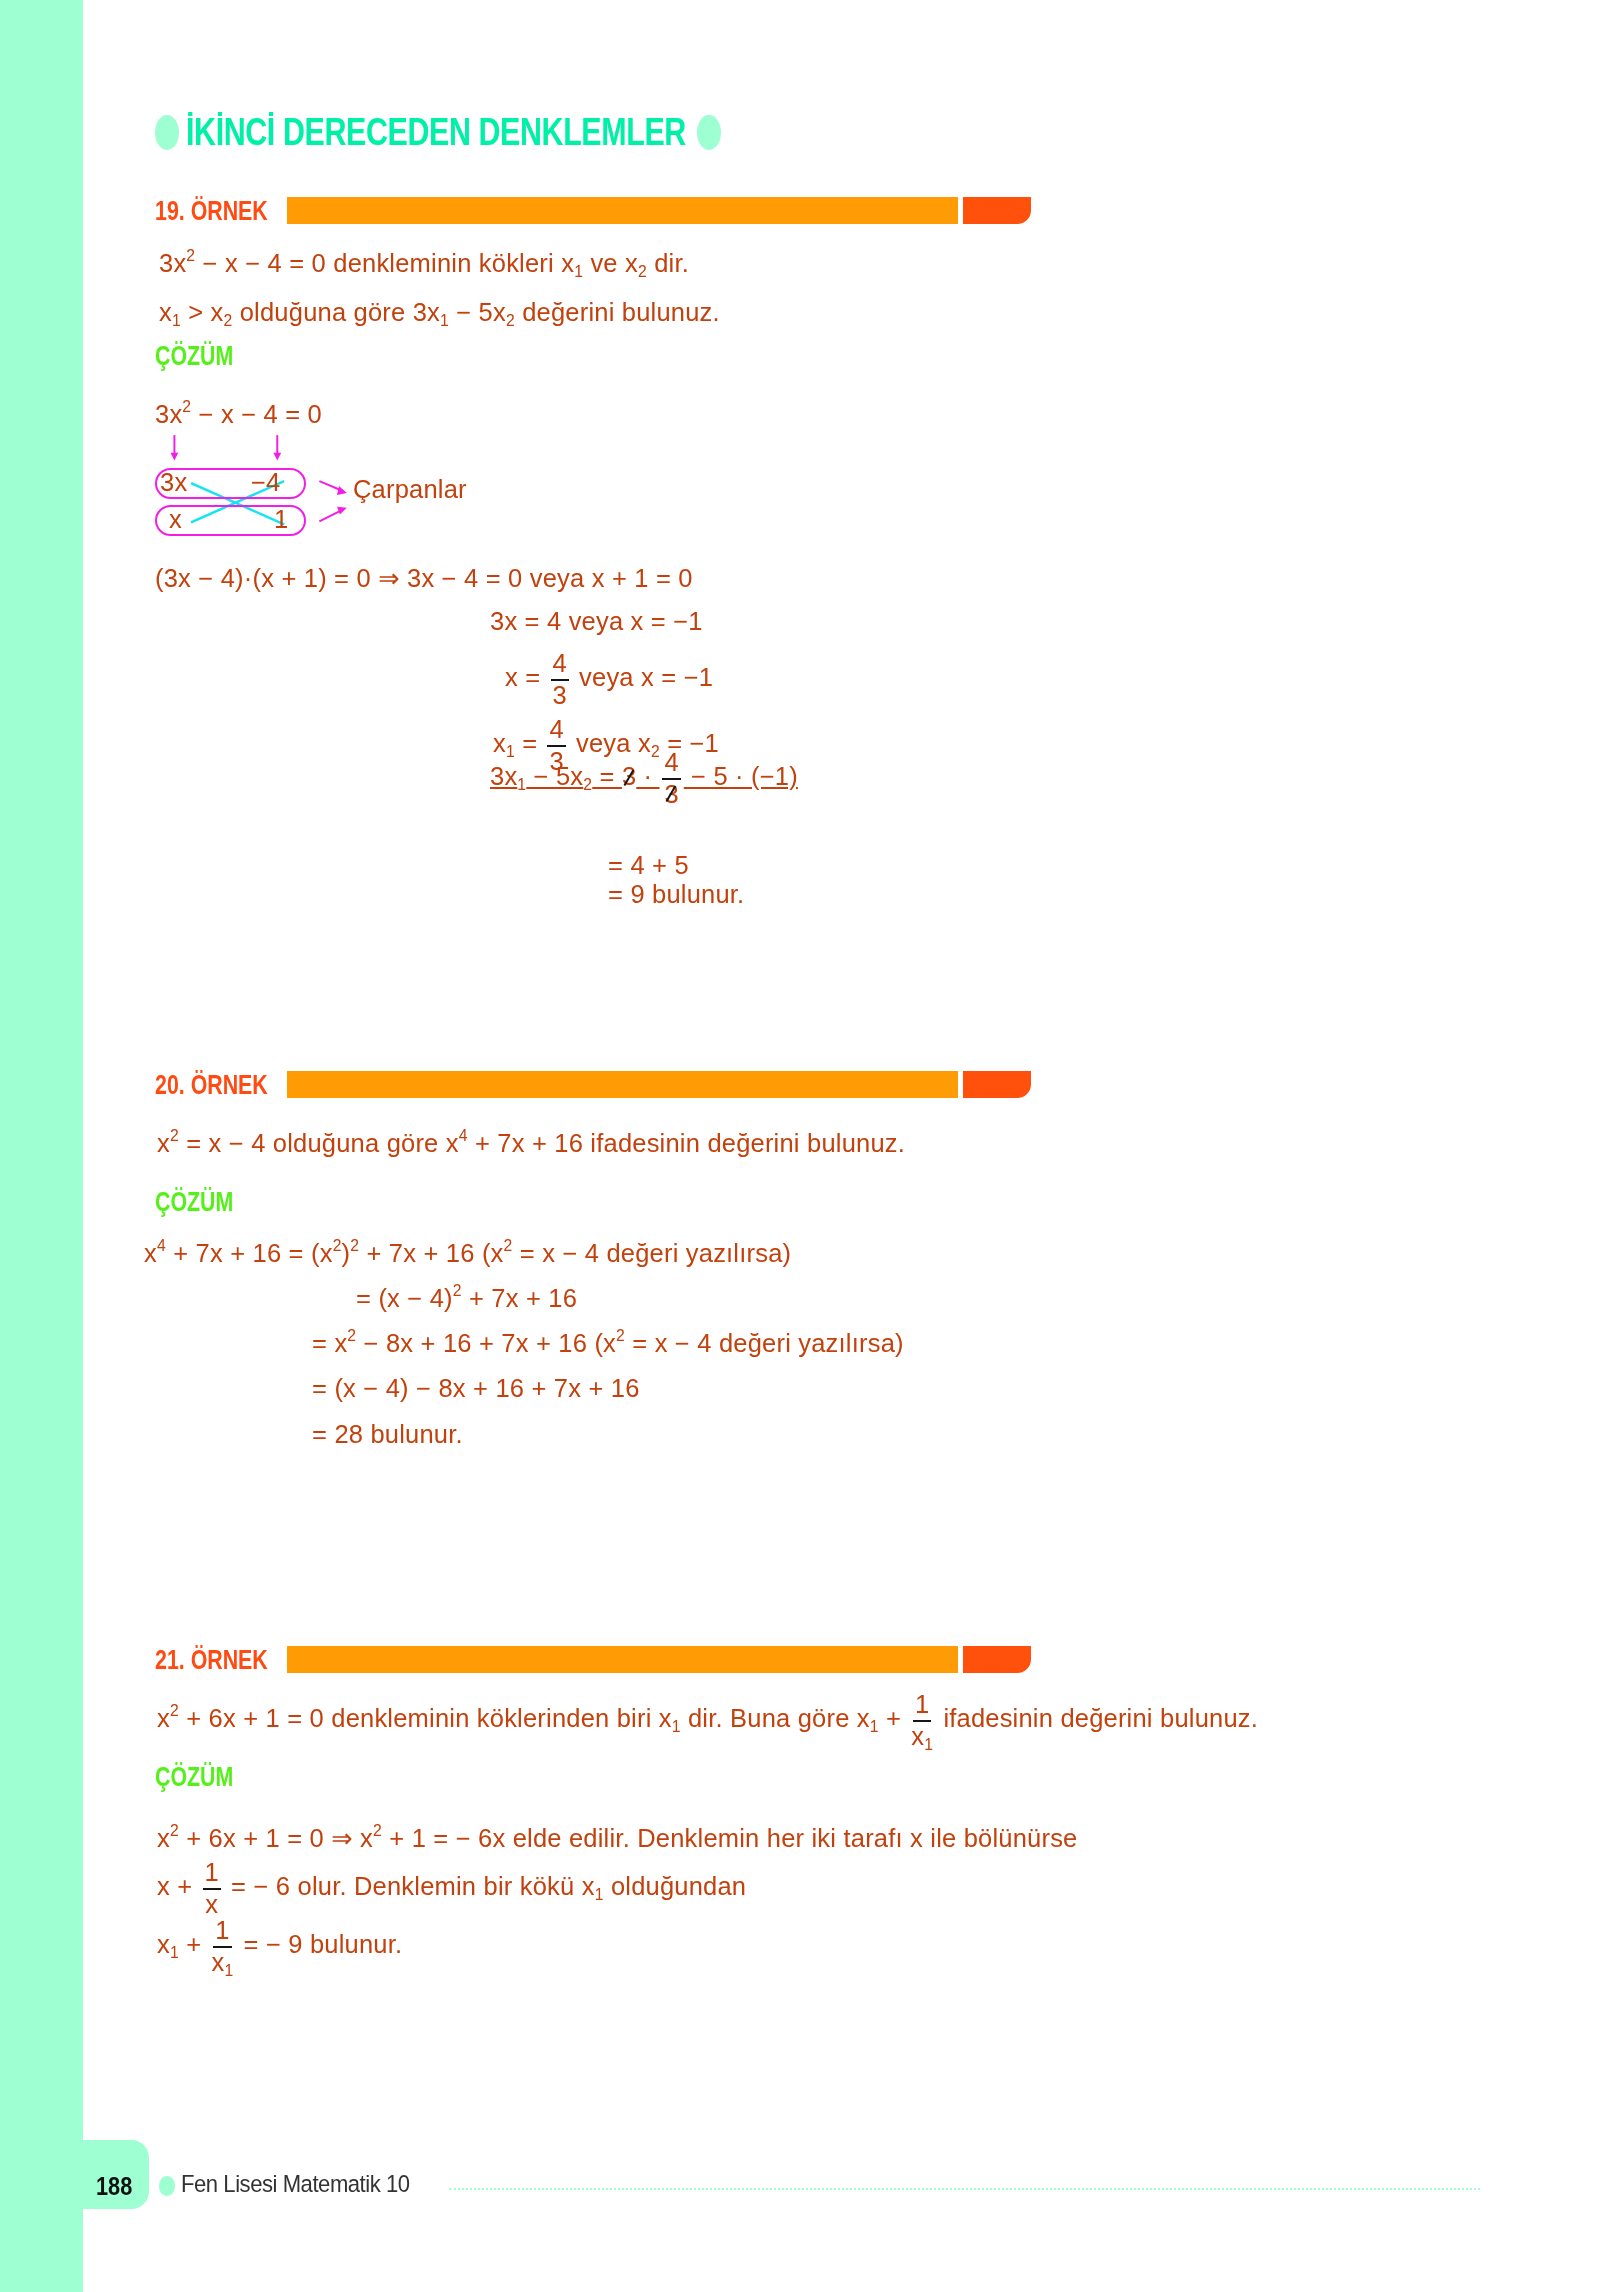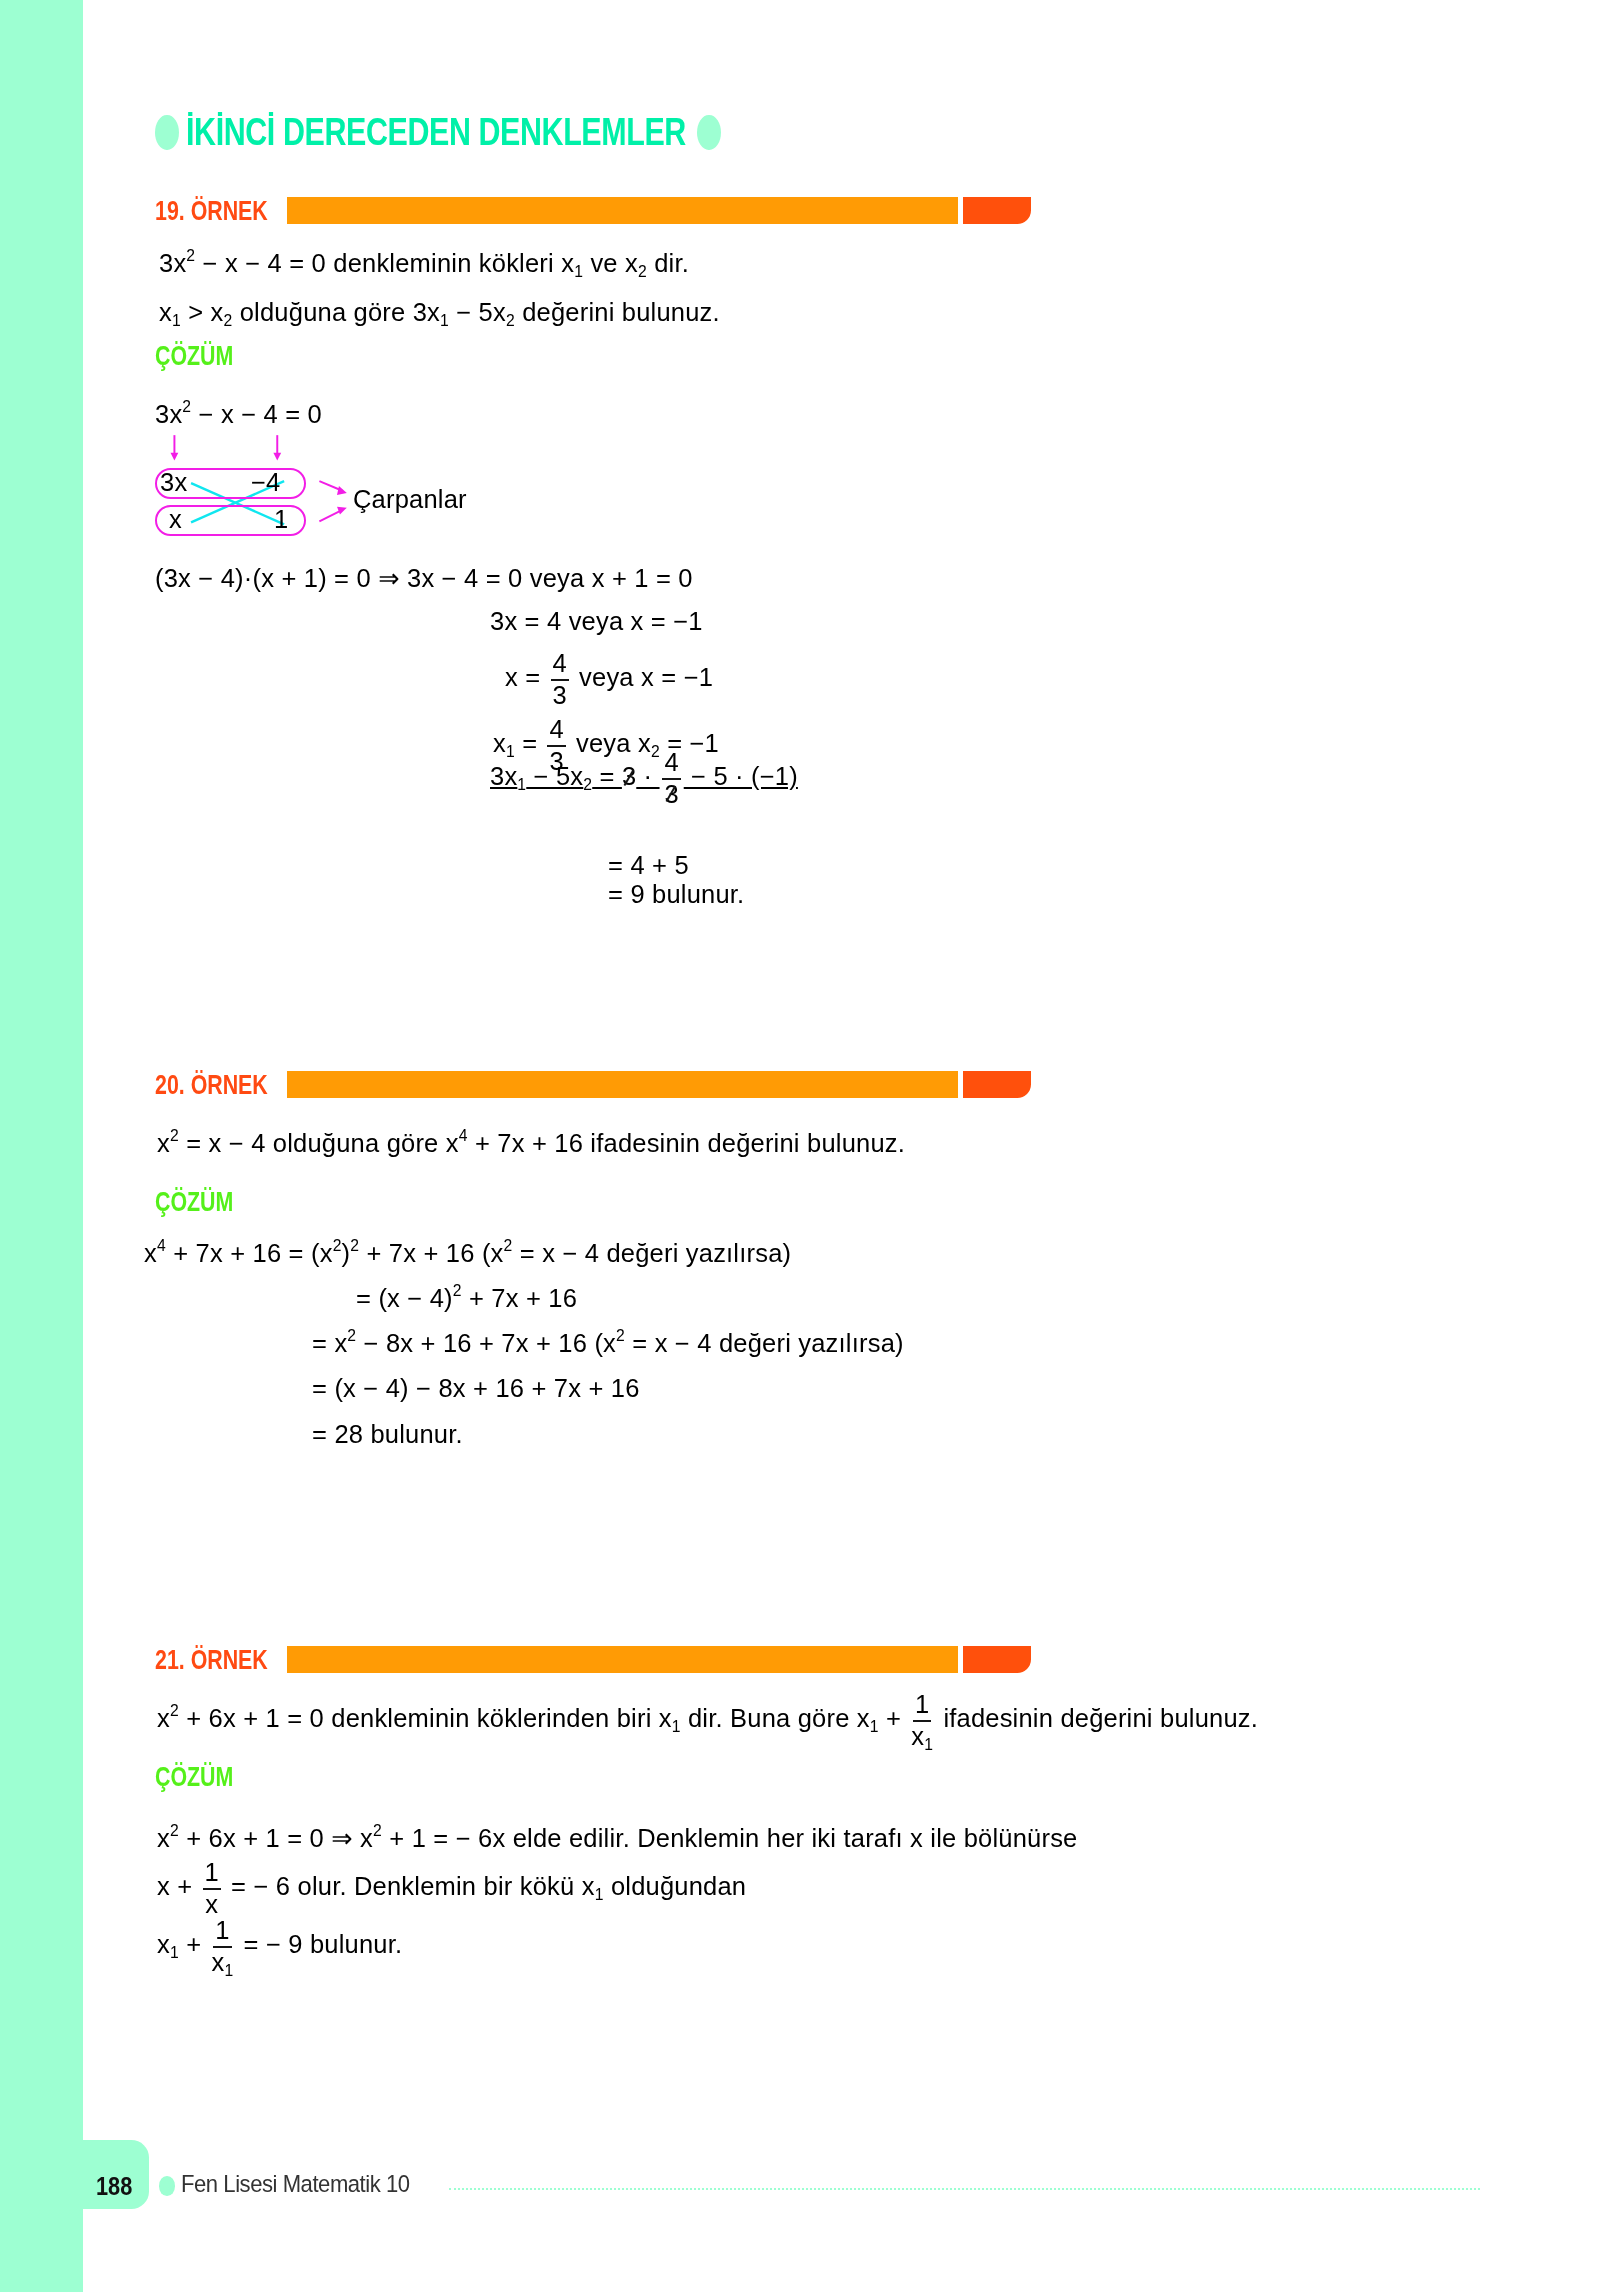--- a/index.html
+++ b/index.html
@@ -1,20 +1,20 @@
 <!DOCTYPE html>
 <html><head>
 <meta charset="utf-8">
 <style>
   html, body { margin:0; padding:0; }
   body { width:1621px; height:2293px; position:relative; background:#ffffff; overflow:hidden;
          font-family:"Liberation Sans", sans-serif; color:#111; }
   .sidebar { position:absolute; left:0; top:0; width:83px; height:2293px; background:#9dffd2; }
   .abs { position:absolute; white-space:nowrap; }
-  .math { font-family:"Liberation Sans", sans-serif; font-size:25.5px; color:#000000; letter-spacing:0.2px; }
+  .math { font-family:"Liberation Sans", sans-serif; font-size:25.5px; color:#c2410c; letter-spacing:0.2px; }
   .title { font-family:"Liberation Sans", sans-serif; font-weight:bold; font-size:39px; color:#00f0a8;
            transform:scaleX(0.78); transform-origin:left center; letter-spacing:-0.5px; }
   .dot { position:absolute; border-radius:50%; background:#9dffd2; }
   .ornek-label { font-weight:bold; font-size:27.4px; color:#ff4a12; transform:scaleX(0.78); transform-origin:left center; }
   .bar { position:absolute; height:27.4px; background:#ff9b05; }
   .bar-end { position:absolute; height:27.4px; background:#ff500c; border-bottom-right-radius:13.7px; }
   .cozum { font-weight:bold; font-size:27.4px; color:#55f01a; transform:scaleX(0.78); transform-origin:left center; }
   sup { font-size:15.7px; vertical-align:10.8px; line-height:0; }
   sub { font-size:15.7px; vertical-align:-4.9px; line-height:0; }
   .frac { display:inline-flex; flex-direction:column; align-items:center; vertical-align:middle; margin:0 2.9px; line-height:1; }
@@ -65,21 +65,21 @@
   <polygon points="196,56 204,63 194,65" fill="#f21ee6"></polygon>
   <line x1="176" y1="92" x2="200" y2="80" stroke="#f21ee6" stroke-width="2"></line>
   <polygon points="194,77 204,78 197,85" fill="#f21ee6"></polygon>
 </svg>
 <div class="pill" style="left:155px;top:468px;width:147px;height:27.4px;"></div>
 <div class="pill" style="left:155px;top:505px;width:147px;height:27.4px;"></div>
 <div class="abs math" style="left:160px;top:468px;">3x</div>
 <div class="abs math" style="left:251px;top:468px;">−4</div>
 <div class="abs math" style="left:169px;top:505px;">x</div>
 <div class="abs math" style="left:274px;top:505px;">1</div>
-<div class="abs math" style="left:353px;top:485px;">Çarpanlar</div>
+<div class="abs math" style="left:353px;top:475px;">Çarpanlar</div>
 
 <div class="abs math" style="left:155px;top:563px;">(3x − 4)·(x + 1) = 0 ⇒ 3x − 4 = 0  veya  x + 1 = 0</div>
 <div class="abs math" style="left:490px;top:607px;">3x = 4  veya  x = −1</div>
 <div class="abs math" style="left:505px;top:651px;">
   <span>x = </span><span class="frac">
       <span class="num">4</span>
       <span class="den">3</span>
     </span><span> veya  x = −1</span>
 </div>
 <div class="abs math" style="left:493px;top:717px;">

